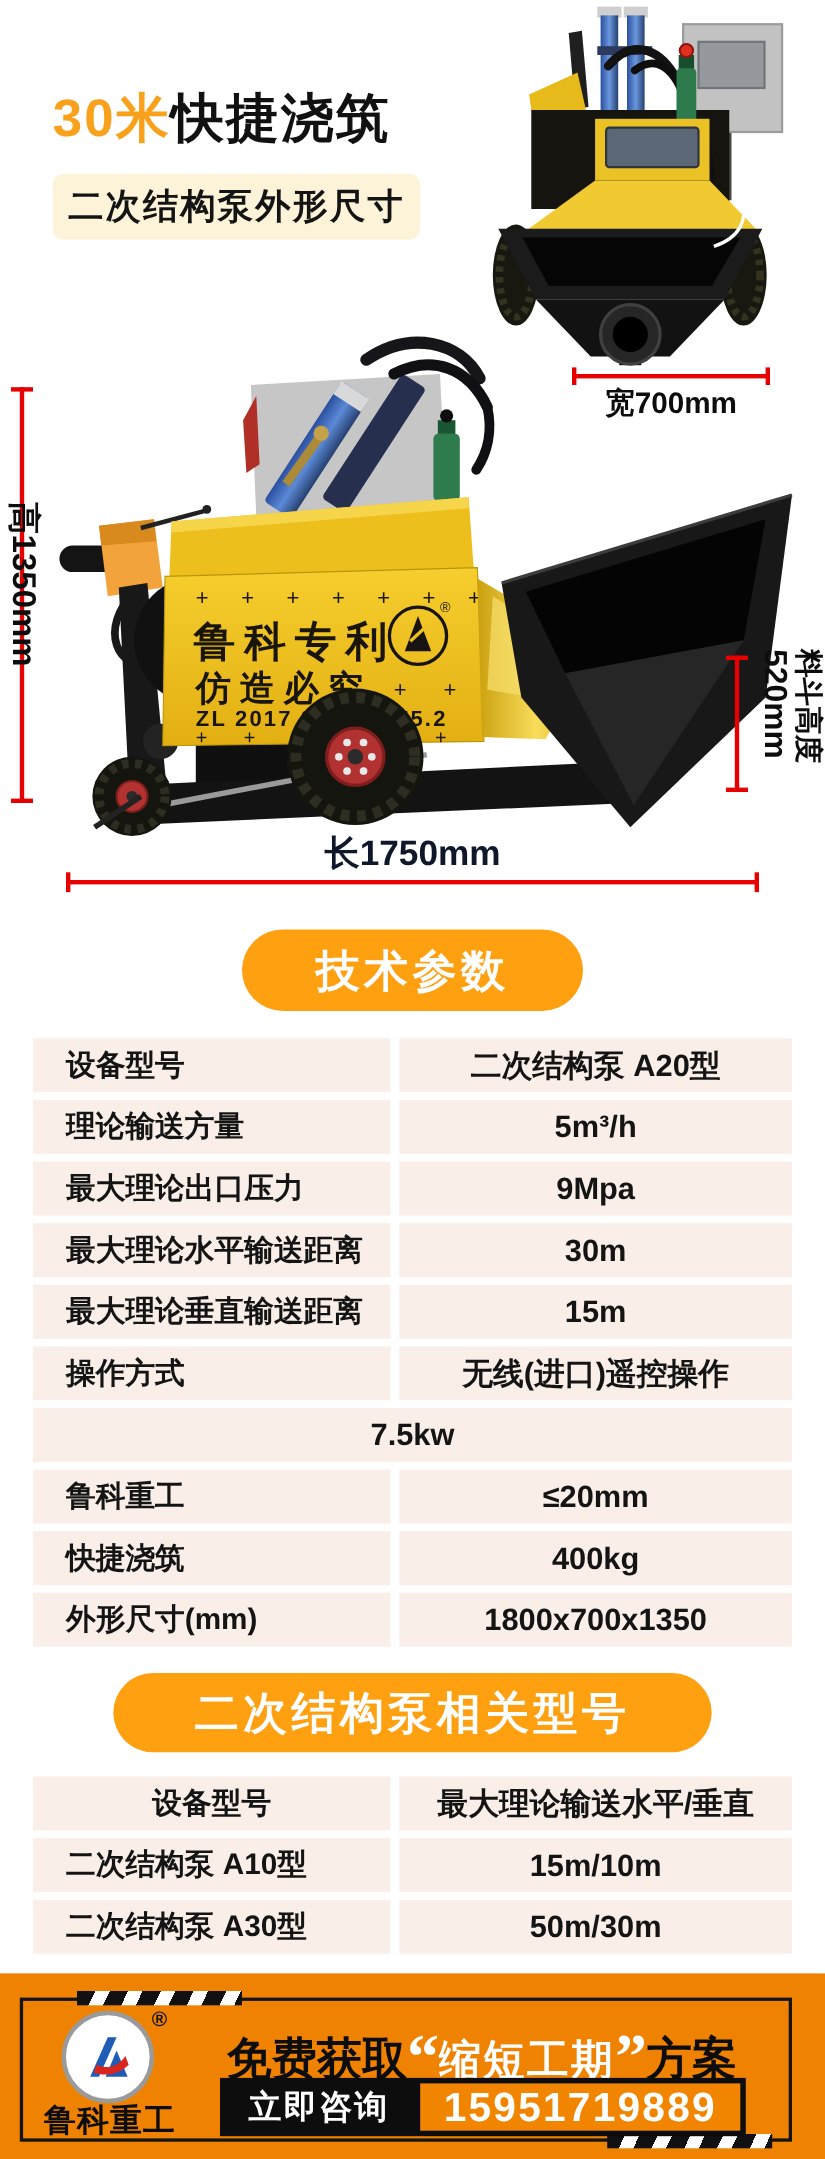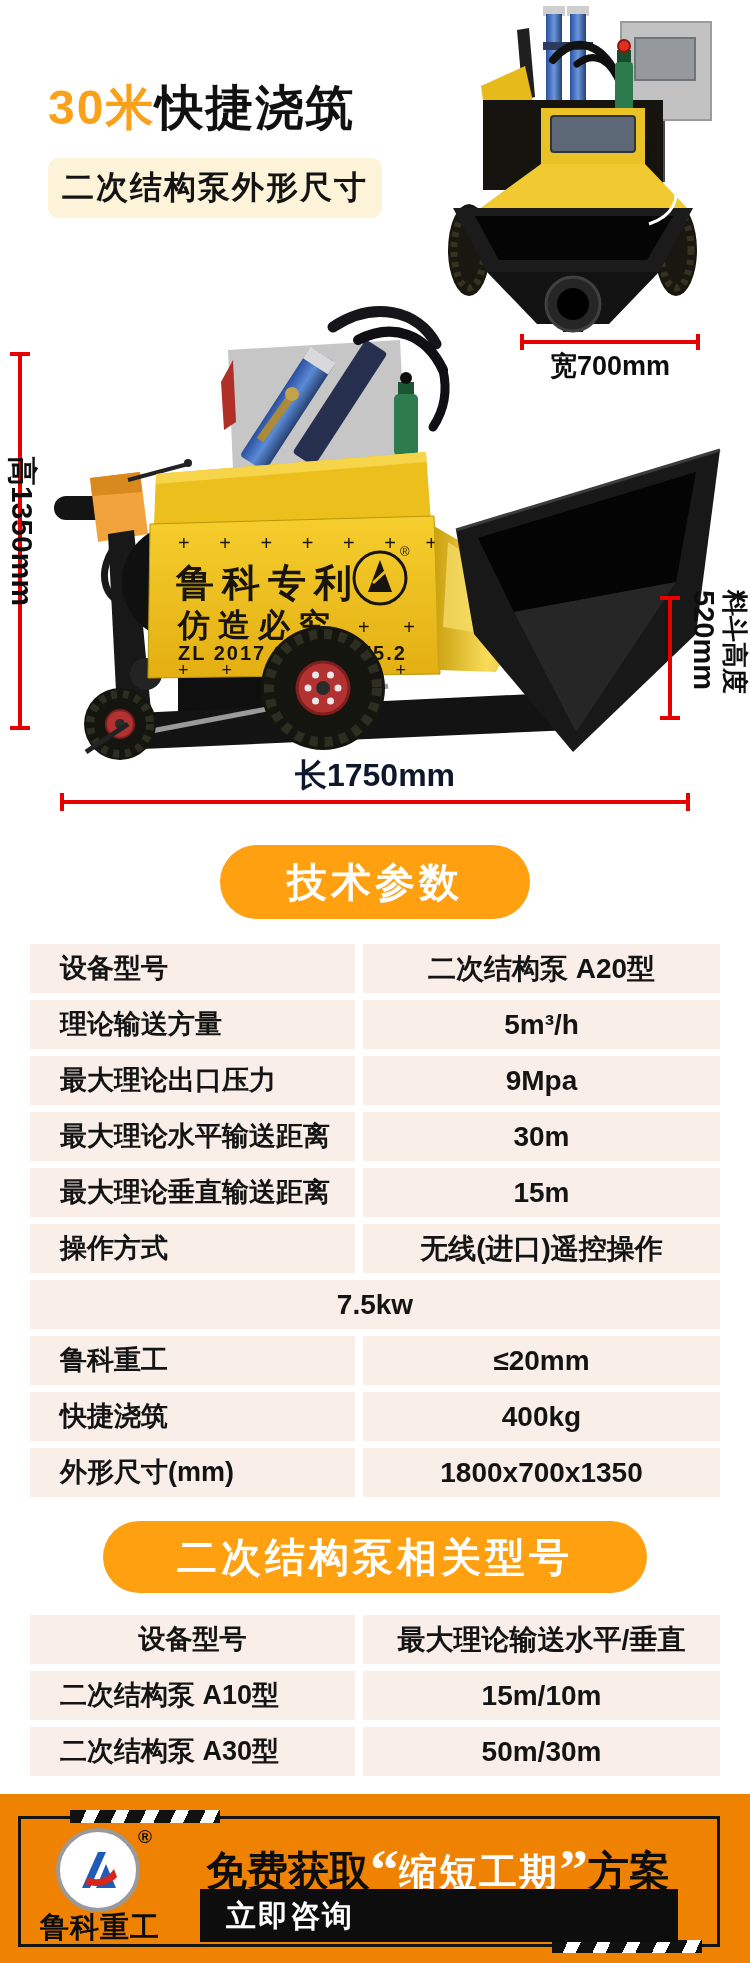--- a/index.html
+++ b/index.html
@@ -318,14 +318,17 @@
       <path d="M14,29 C24,34 34,30 40,21 L43,29 C34,38 22,40 11,36 Z" fill="#d9261c"></path>
     </svg>
     <span class="reg">®</span>
   </div>
   <div class="brand">鲁科重工</div>
   <div class="headline">
     <span class="hl-black">免费获取</span><span class="hl-quote">“</span><span class="hl-white">缩短工期</span><span class="hl-quote">”</span><span class="hl-black">方案</span>
   </div>
   <div class="ctabar">
     <div class="cta">立即咨询</div>
+    <div class="phonebox">
+      <div class="phone">15951719889</div>
+    </div>
   </div>
 </div>
 
 </body></html>

